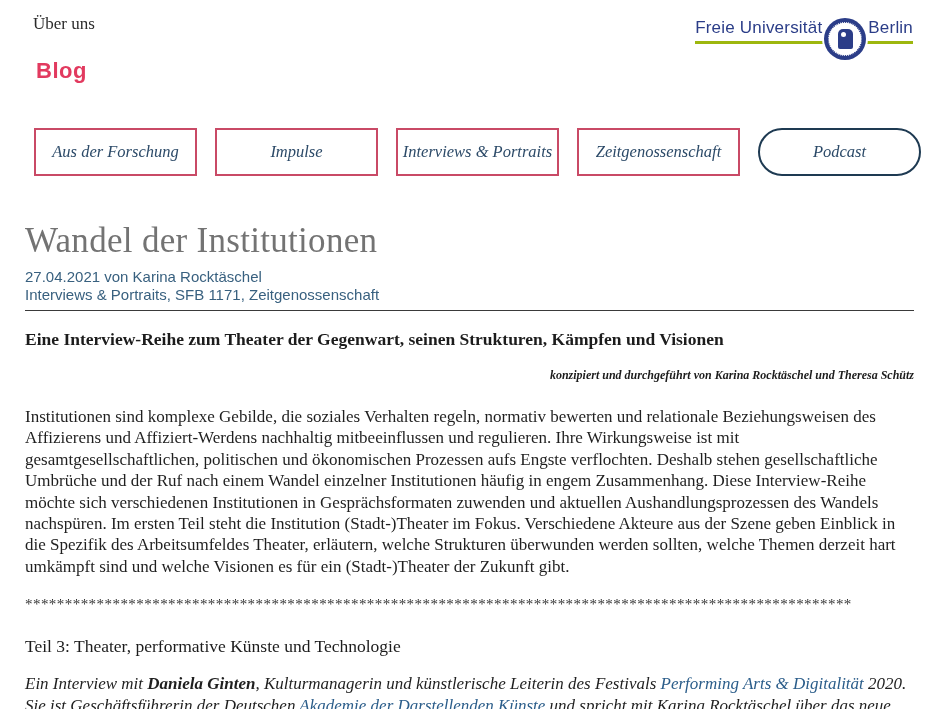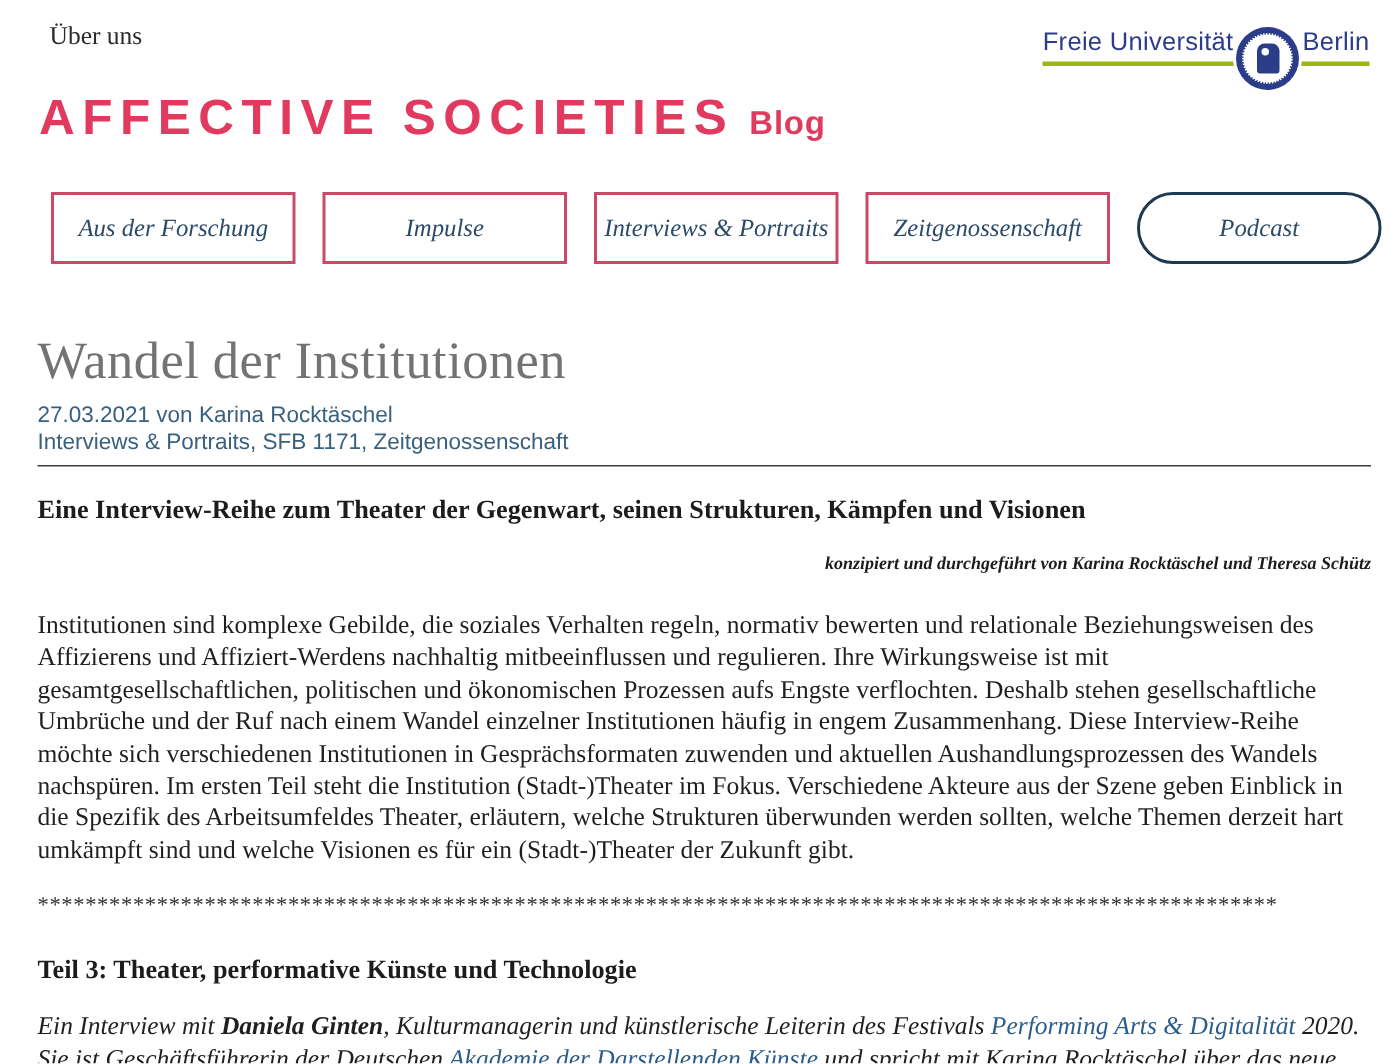--- a/index.html
+++ b/index.html
@@ -102,21 +102,21 @@
     margin-top:15px; font-size:12px; font-weight:700; font-style:italic; line-height:21px;text-align:right;
   }
   .body-paragraph {
     margin-top:20px; font-size:17px; line-height:21.4px; color:#1f1f1f;
   }
   .asterisk-divider {
     margin-top:19px; font-size:15px; letter-spacing:0.45px; color:#333333;
     white-space:nowrap; overflow:hidden;
   }
   .section-heading {
-    margin-top:23px; font-size:17.5px; font-weight:700; line-height:21px;
+    margin-top:23px; font-size:17.5px; font-weight:400; line-height:21px;
   }
   .interview {
     margin-top:16px; font-size:17px; font-style:italic; line-height:21.8px; color:#1f1f1f;
   }
   .interview strong { font-weight:700; }
   .inline-link { color:#2b5d8a; text-decoration:none; cursor:pointer; }
 </style>
 </head>
 <body>
 
@@ -128,37 +128,36 @@
     <span class="fu-text left">Freie Universität</span>
     <span class="fu-seal">
       <span class="fu-seal-ring">
         <span class="fu-seal-bear"></span>
       </span>
     </span>
     <span class="fu-text right">Berlin</span>
   </div>
 
   <div class="brand">
-    <span class="brand-main">AFFECTIVE SOCIETIES</span>
     <span class="brand-suffix">Blog</span>
   </div>
 
   <nav class="nav">
     <div class="nav-btn">Aus der Forschung</div>
     <div class="nav-btn">Impulse</div>
     <div class="nav-btn">Interviews &amp; Portraits</div>
     <div class="nav-btn">Zeitgenossenschaft</div>
     <div class="nav-btn pill">Podcast</div>
   </nav>
 
   <main class="article">
     <h1 class="article-title">Wandel der Institutionen</h1>
 
     <div class="meta">
-      <div class="meta-line">27.03.2021 von Karina Rocktäschel</div>
+      <div class="meta-line">27.04.2021 von Karina Rocktäschel</div>
       <div class="meta-line">Interviews &amp; Portraits, SFB 1171, Zeitgenossenschaft</div>
     </div>
 
     <hr class="rule">
 
     <p class="intro-heading">Eine Interview-Reihe zum Theater der Gegenwart, seinen Strukturen, Kämpfen und Visionen</p>
 
     <p class="intro-subheading">konzipiert und durchgeführt von Karina Rocktäschel und Theresa Schütz</p>
 
     <p class="body-paragraph">Institutionen sind komplexe Gebilde, die soziales Verhalten regeln, normativ bewerten und relationale Beziehungsweisen des Affizierens und Affiziert-Werdens nachhaltig mitbeeinflussen und regulieren. Ihre Wirkungsweise ist mit gesamtgesellschaftlichen, politischen und ökonomischen Prozessen aufs Engste verflochten. Deshalb stehen gesellschaftliche Umbrüche und der Ruf nach einem Wandel einzelner Institutionen häufig in engem Zusammenhang. Diese Interview-Reihe möchte sich verschiedenen Institutionen in Gesprächsformaten zuwenden und aktuellen Aushandlungsprozessen des Wandels nachspüren. Im ersten Teil steht die Institution (Stadt-)Theater im Fokus. Verschiedene Akteure aus der Szene geben Einblick in die Spezifik des Arbeitsumfeldes Theater, erläutern, welche Strukturen überwunden werden sollten, welche Themen derzeit hart umkämpft sind und welche Visionen es für ein (Stadt-)Theater der Zukunft gibt.</p>

